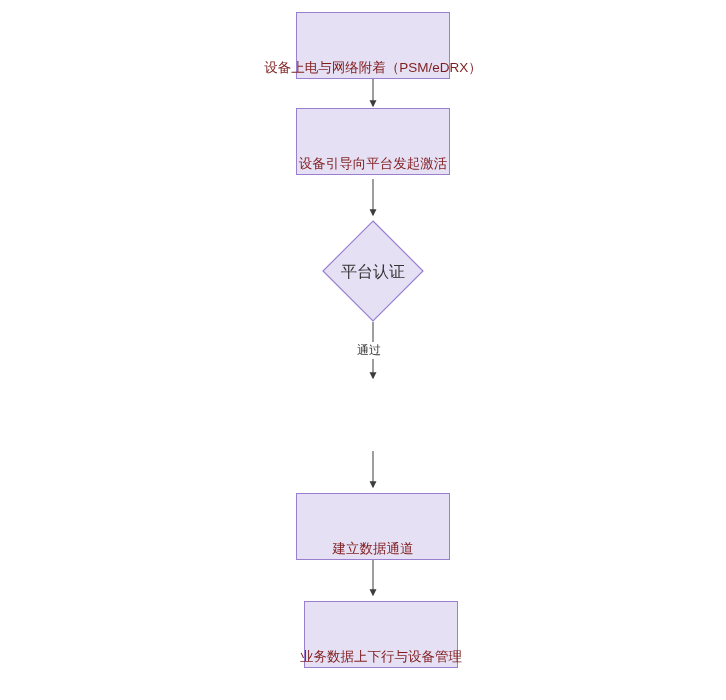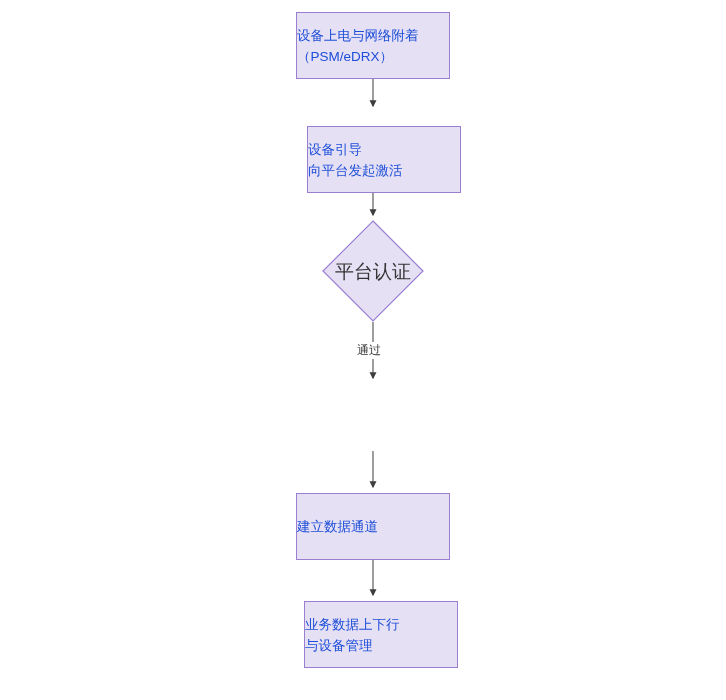--- a/index.html
+++ b/index.html
@@ -26,24 +26,23 @@
     width: 726px;
     height: 700px;
     pointer-events: none;
   }
   .node {
     position: absolute;
     box-sizing: border-box;
     background: #e6e0f5;
     border: 1px solid #9a7fd1;
     display: flex;
-    flex-direction: column;
-    align-items: flex-start;
+    align-items: flex-end;
     justify-content: center;
-    color: #1d4ed8;
+    color: #7f1d1d;
     font-size: 13.5px;
     line-height: 21px;
     text-align: center;
     white-space: nowrap;
   }
   .node .line2 {
     display: block;
   }
   .diamond-wrap {
     position: absolute;
@@ -60,21 +59,21 @@
   .diamond-label {
     position: absolute;
     left: 0;
     top: 0;
     width: 102px;
     height: 102px;
     display: flex;
     align-items: center;
     justify-content: center;
     color: #333333;
-    font-size: 19px;
+    font-size: 16px;
     line-height: 21px;
     text-align: center;
     white-space: nowrap;
   }
   .edge-label {
     position: absolute;
     background: #ffffff;
     color: #333333;
     font-size: 12px;
     line-height: 17px;
@@ -110,21 +109,21 @@
     <g>
       <line x1="373" y1="560" x2="373" y2="595" stroke="#4d4d4d" stroke-width="1.1" marker-end="url(#arrow)"></line>
     </g>
   </svg>
 
   <div class="node" style="left:296px; top:12px; width:154px; height:67px;">
     <span class="line1">设备上电与网络附着</span>
     <span class="line2">（PSM/eDRX）</span>
   </div>
 
-  <div class="node" style="left:296px; top:126px; width:154px; height:67px;margin-left:11px;">
+  <div class="node" style="left:296px; top:108px; width:154px; height:67px;">
     <span class="line1">设备引导</span>
     <span class="line2">向平台发起激活</span>
   </div>
 
   <div class="diamond-wrap" style="left:322px; top:220px;">
     <svg class="diamond-shape" viewBox="0 0 102 102">
       <polygon points="51,1 101,51 51,101 1,51" fill="#e6e0f5" stroke="#9a7fd1" stroke-width="1.2"></polygon>
     </svg>
     <div class="diamond-label">平台认证</div>
   </div>

